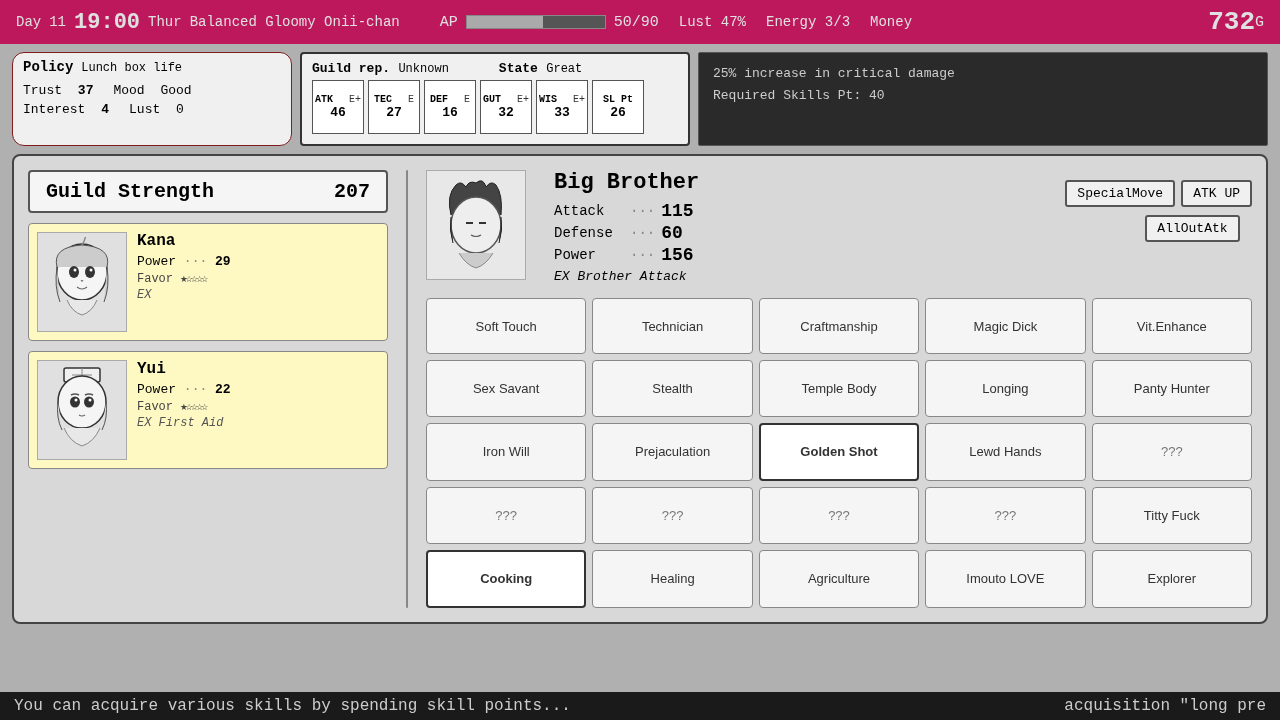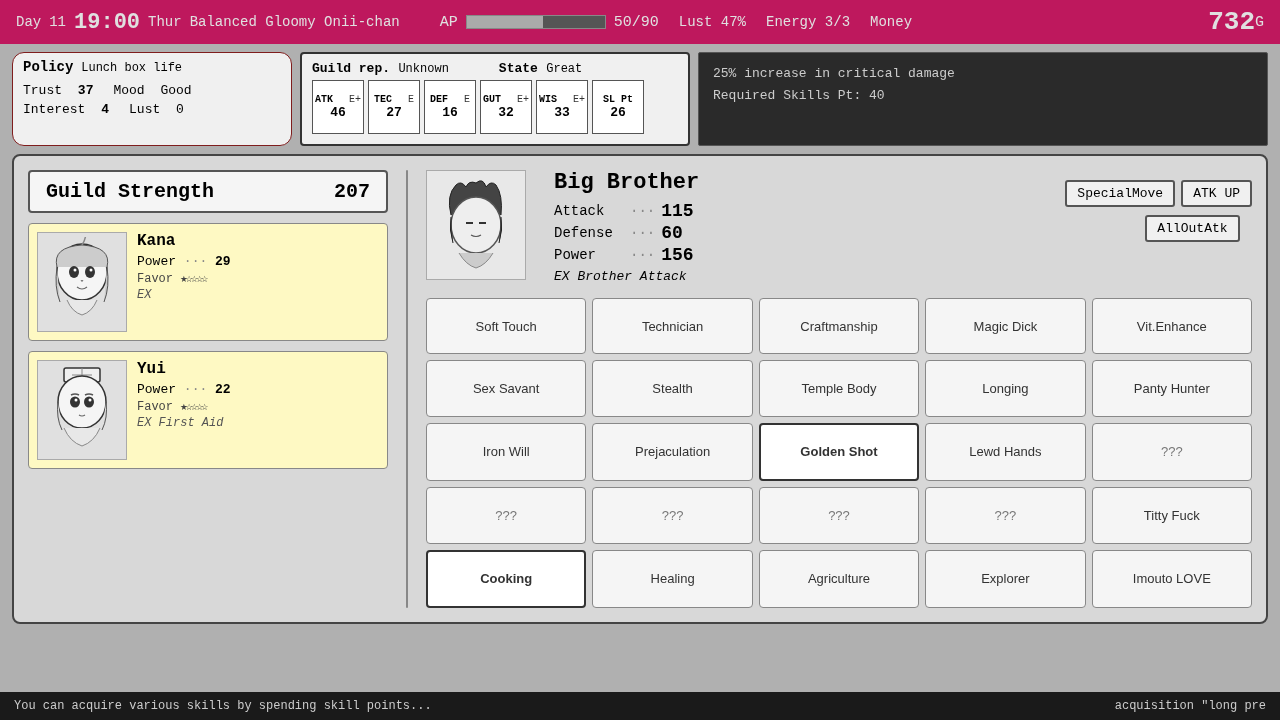--- a/index.html
+++ b/index.html
@@ -224,21 +224,21 @@
       position: absolute;
       bottom: 0;
       left: 0;
       right: 0;
       background: #1a1a1a;
       color: #ccc;
       height: 28px;
       display: flex;
       align-items: center;
       padding: 0 14px;
-      font-size: 12px;
+      font-size: 16px;
       justify-content: space-between;
       margin-top: 19px;
     }
 
     
     .stars { letter-spacing: -2px; }
   </style>
 </head>
 <body>
 
@@ -511,22 +511,22 @@
         <button class="skill-btn">Lewd Hands</button>
         <button class="skill-btn unknown">???</button>
         <button class="skill-btn unknown">???</button>
         <button class="skill-btn unknown">???</button>
         <button class="skill-btn unknown">???</button>
         <button class="skill-btn unknown">???</button>
         <button class="skill-btn">Titty Fuck</button>
         <button class="skill-btn active">Cooking</button>
         <button class="skill-btn">Healing</button>
         <button class="skill-btn">Agriculture</button>
+        <button class="skill-btn">Imouto LOVE</button>
         <button class="skill-btn">Explorer</button>
-        <button class="skill-btn">Imouto LOVE</button>
       </div>
 
   </div>
 </div>
 
 <div class="bottom-bar">
   <span>You can acquire various skills by spending skill points...</span>
   <span>acquisition "long pre</span>
 </div>
 

